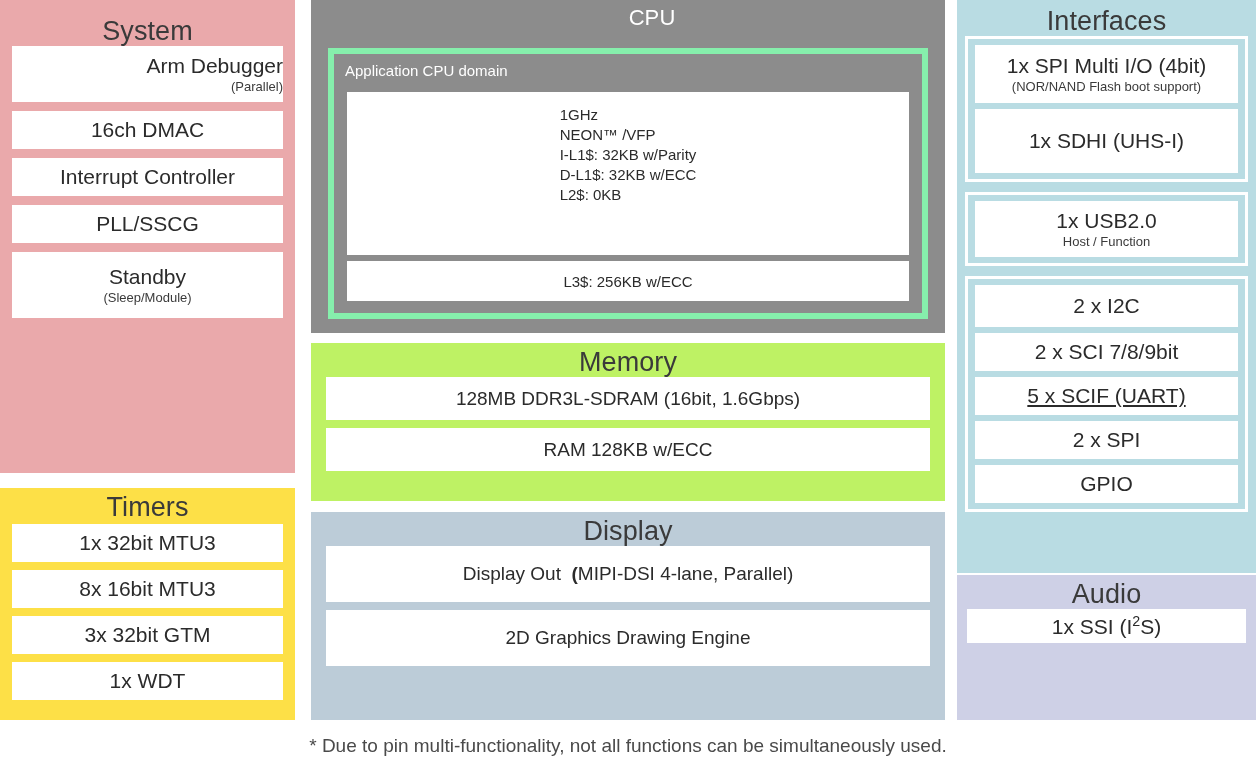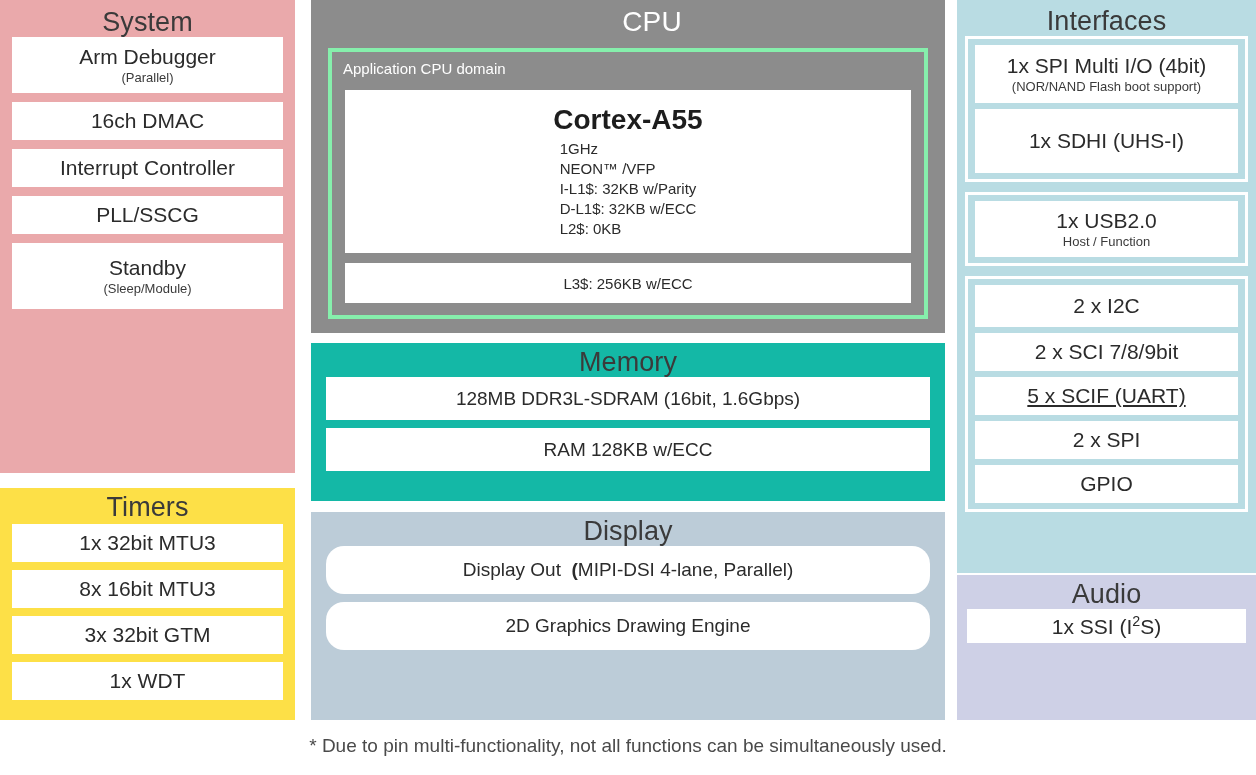--- a/index.html
+++ b/index.html
@@ -56,41 +56,41 @@
     line-height: 1.2;
     color: #3a3a3a;
     white-space: nowrap;
   }
 
   
   #system-panel {
     left: 0; top: 0; width: 295px; height: 473px;
     background: #eaa9ab;
   }
-  #system-panel .panel-title { margin-top: 7px; }
+  #system-panel .panel-title { margin-top: 16px; }
   #system-panel .item { width: 271px; margin: 0 auto 9px auto; }
 
   
   #timers-panel {
     left: 0; top: 488px; width: 295px; height: 232px;
     background: #fde047;
   }
   #timers-panel .panel-title { margin-top: 4px; }
   #timers-panel .item { width: 271px; height: 38px; margin: 2px auto 8px auto; }
 
   
   #cpu-panel {
     left: 311px; top: 0; width: 634px; height: 333px;
     background: #8c8c8c;
   }
-  #cpu-panel .panel-title { color: #ffffff; margin-top: 6px; font-size: 28px; margin-left: 48px; }
+  #cpu-panel .panel-title { color: #ffffff; margin-top: 6px; font-size: 22px; margin-left: 48px; }
   #cpu-domain {
     position: absolute;
     left: 17px; top: 48px; right: 17px; bottom: 14px;
-    border: 4px solid #86efac;
+    border: 6px solid #86efac;
     box-sizing: border-box;
   }
   #cpu-domain-label {
     position: absolute;
     left: 11px; top: 8px;
     font-size: 15px;
     color: #ffffff;
     white-space: nowrap;
   }
   #core-box {
@@ -124,33 +124,33 @@
     display: flex;
     align-items: center;
     justify-content: center;
     font-size: 15px;
     color: #2b2b2b;
   }
 
   
   #memory-panel {
     left: 311px; top: 343px; width: 634px; height: 158px;
-    background: #14b8a6;
+    background: #bef264;
   }
   #memory-panel .panel-title { margin-top: 4px; }
   #memory-panel .item { width: 604px; height: 43px; margin: 0 auto 8px auto; }
   #memory-panel .item-main { font-size: 19px; }
 
   
   #display-panel {
     left: 311px; top: 512px; width: 634px; height: 208px;
     background: #bcccd8;
   }
   #display-panel .panel-title { margin-top: 4px; }
-  #display-panel .item { width: 604px; height: 48px; margin: 0 auto 8px auto; border-radius: 18px; }
+  #display-panel .item { width: 604px; height: 56px; margin: 0 auto 8px auto; }
   #display-panel .item-main { font-size: 19px; }
   .paren-bold { font-weight: bold; }
 
   
   #interfaces-panel {
     left: 957px; top: 0; width: 299px; height: 573px;
     background: #b9dce3;
   }
   #interfaces-panel .panel-title { margin-top: 6px; }
   .iface-group {
@@ -184,21 +184,21 @@
   }
 </style>
 </head>
 <body>
 
 <div id="root">
 
   <div class="panel" id="system-panel">
     <div class="panel-title">System</div>
     <div id="system-items">
-        <div class="item" style="height: 56px;">
+        <div class="item" style="height: 56px; align-items: flex-end;">
           <div class="item-main">Arm Debugger</div>
           <div class="item-sub">(Parallel)</div>
         </div>
         <div class="item" style="height: 38px;">
           <div class="item-main">16ch DMAC</div>
         </div>
         <div class="item" style="height: 38px;">
           <div class="item-main">Interrupt Controller</div>
         </div>
         <div class="item" style="height: 38px;">
@@ -227,21 +227,20 @@
           <div class="item-main">1x WDT</div>
         </div>
       </div>
   </div>
 
   <div class="panel" id="cpu-panel">
     <div class="panel-title">CPU</div>
     <div id="cpu-domain">
       <div id="cpu-domain-label">Application CPU domain</div>
       <div id="core-box">
-        <div id="core-name">Cortex-A55</div>
         <div id="core-specs">
             <div class="core-spec">1GHz</div>
             <div class="core-spec">NEON™ /VFP</div>
             <div class="core-spec">I-L1$: 32KB w/Parity</div>
             <div class="core-spec">D-L1$: 32KB w/ECC</div>
             <div class="core-spec">L2$: 0KB</div>
           </div>
       </div>
       <div id="l3-box">L3$: 256KB w/ECC</div>
     </div>

